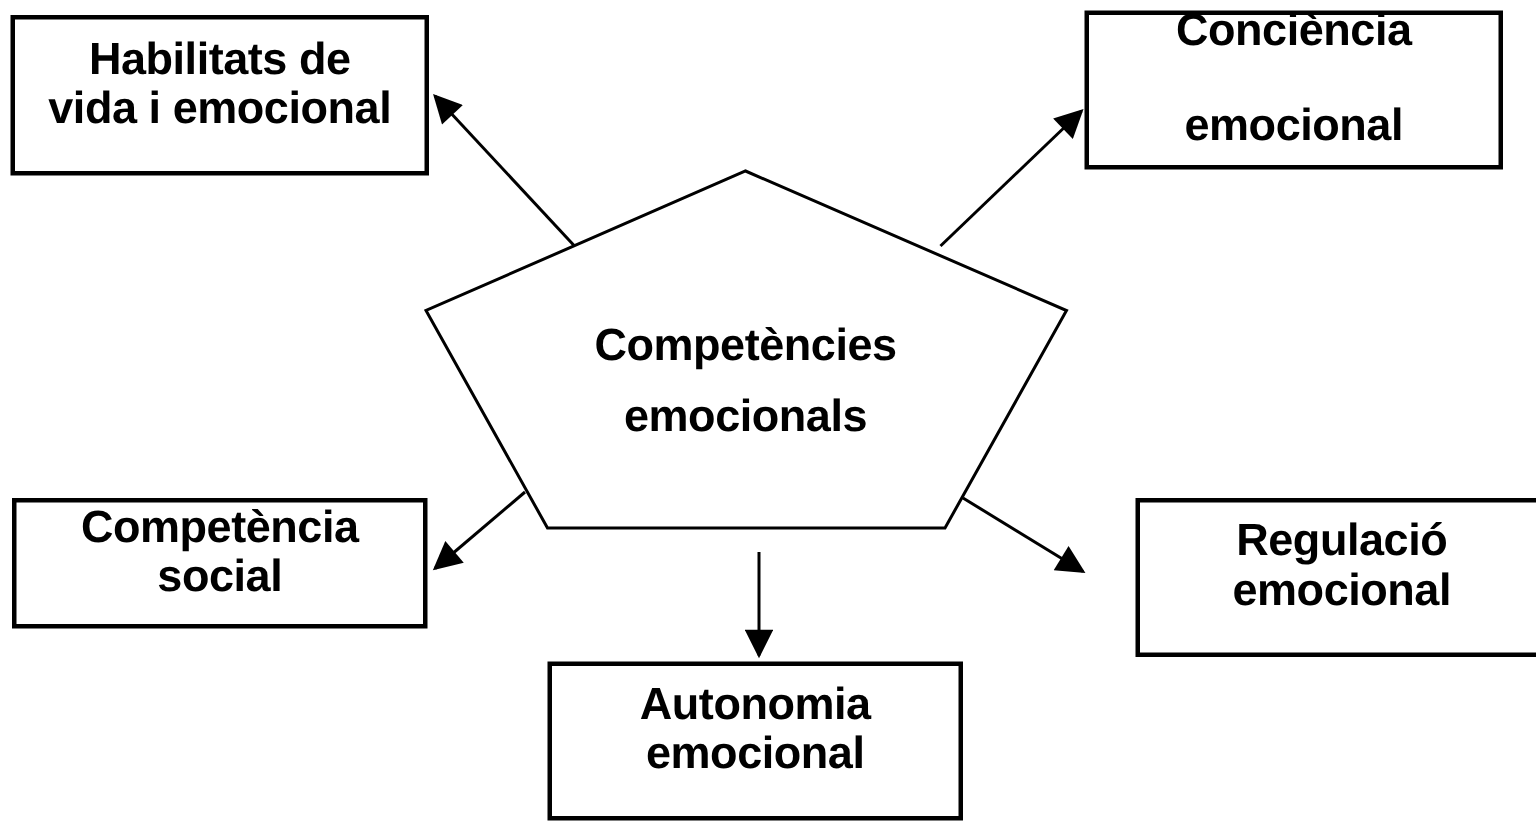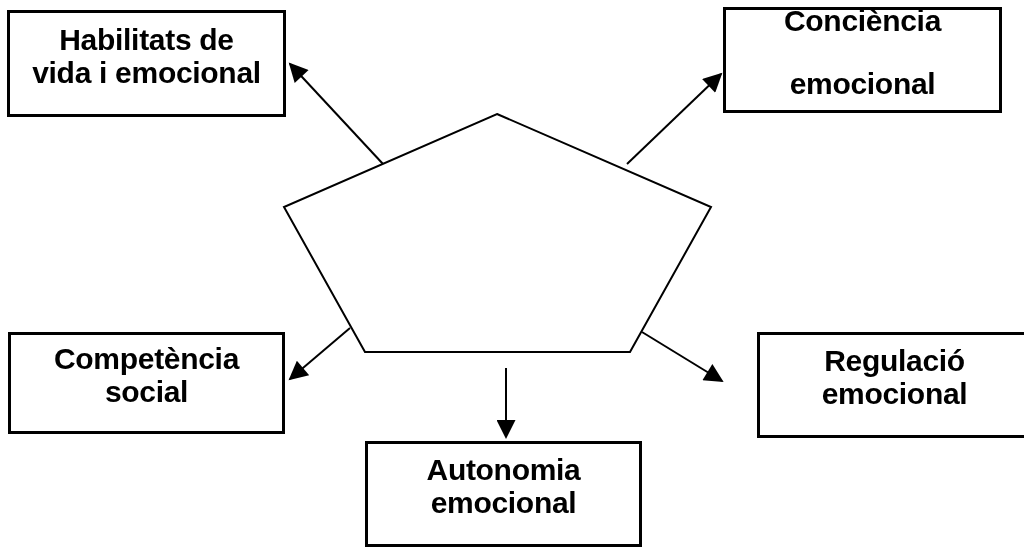--- a/index.html
+++ b/index.html
@@ -46,21 +46,21 @@
     z-index: -1;
     left: 1px;
     top: 1px;
     right: -7px;
     bottom: -7px;
     background: repeating-conic-gradient(#6e6e6e 0% 25%, #ffffff 0% 50%);
     background-size: 3px 3px;
   }
   #box-habilitats { left: 7px;   top: 10px;  width: 279px; height: 107px; }
   #box-conciencia { left: 723px; top: 7px;   width: 279px; height: 106px; gap: 30px; }
-  #box-social     { left: 8px;   top: 332px; width: 277px; height: 102px; }
+  #box-social     { left: 8px;   top: 332px; width: 277px; height: 87px; }
   #box-regulacio  { left: 725px; top: 332px; width: 275px; height: 106px; margin-left: 32px; }
   #box-autonomia  { left: 365px; top: 441px; width: 277px; height: 106px; }
 
   #pentagon-label {
     position: absolute;
     left: 347px;
     top: 216px;
     width: 300px;
     text-align: center;
     font-weight: bold;
@@ -86,20 +86,24 @@
 
     <polygon points="497,114 711,207 630,352 365,352 284,207" fill="#ffffff" stroke="#000000" stroke-width="2"></polygon>
 
     <line x1="383" y1="164" x2="290" y2="64" stroke="#000000" stroke-width="2" marker-end="url(#ah)"></line>
     <line x1="627" y1="164" x2="721" y2="74" stroke="#000000" stroke-width="2" marker-end="url(#ah)"></line>
     <line x1="350" y1="328" x2="290" y2="379" stroke="#000000" stroke-width="2" marker-end="url(#ah)"></line>
     <line x1="642" y1="332" x2="722" y2="381" stroke="#000000" stroke-width="2" marker-end="url(#ah)"></line>
     <line x1="506" y1="368" x2="506" y2="437" stroke="#000000" stroke-width="2" marker-end="url(#ah)"></line>
   </svg>
 
+  <div id="pentagon-label">
+    <div class="line1">Competències</div>
+    <div class="line2">emocionals</div>
+  </div>
 
   <div class="sbox" id="box-habilitats">
     <div>Habilitats de</div>
     <div>vida i emocional</div>
   </div>
 
   <div class="sbox" id="box-conciencia">
     <div>Conciència</div>
     <div>emocional</div>
   </div>

